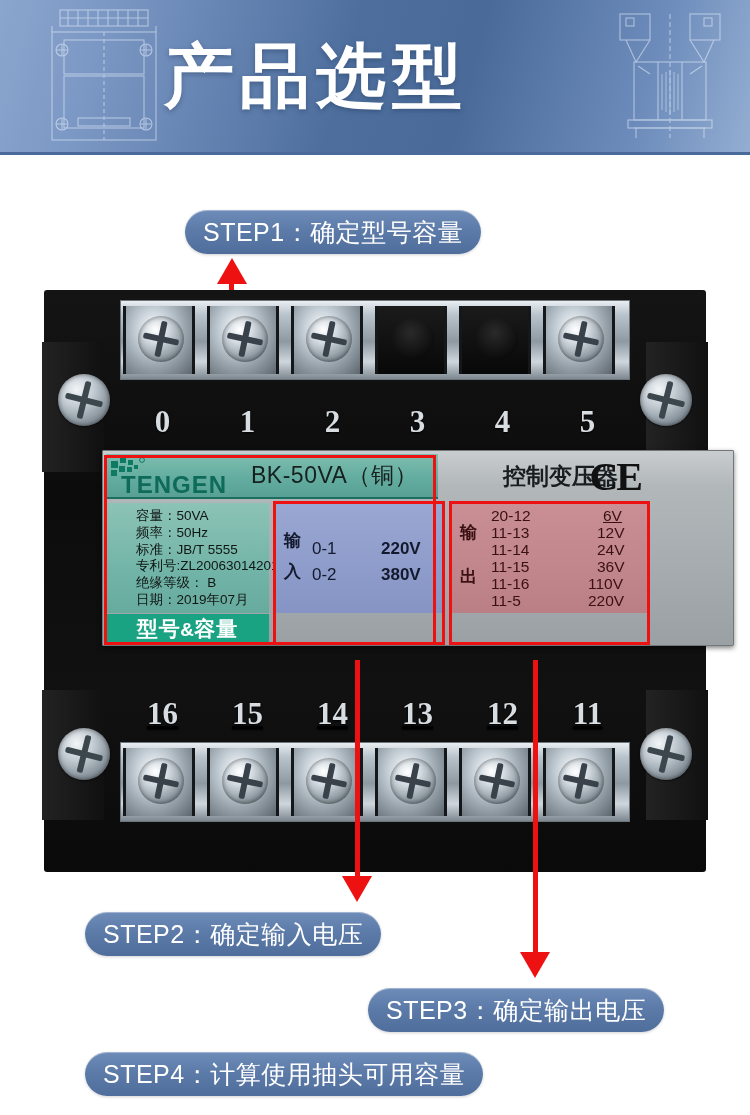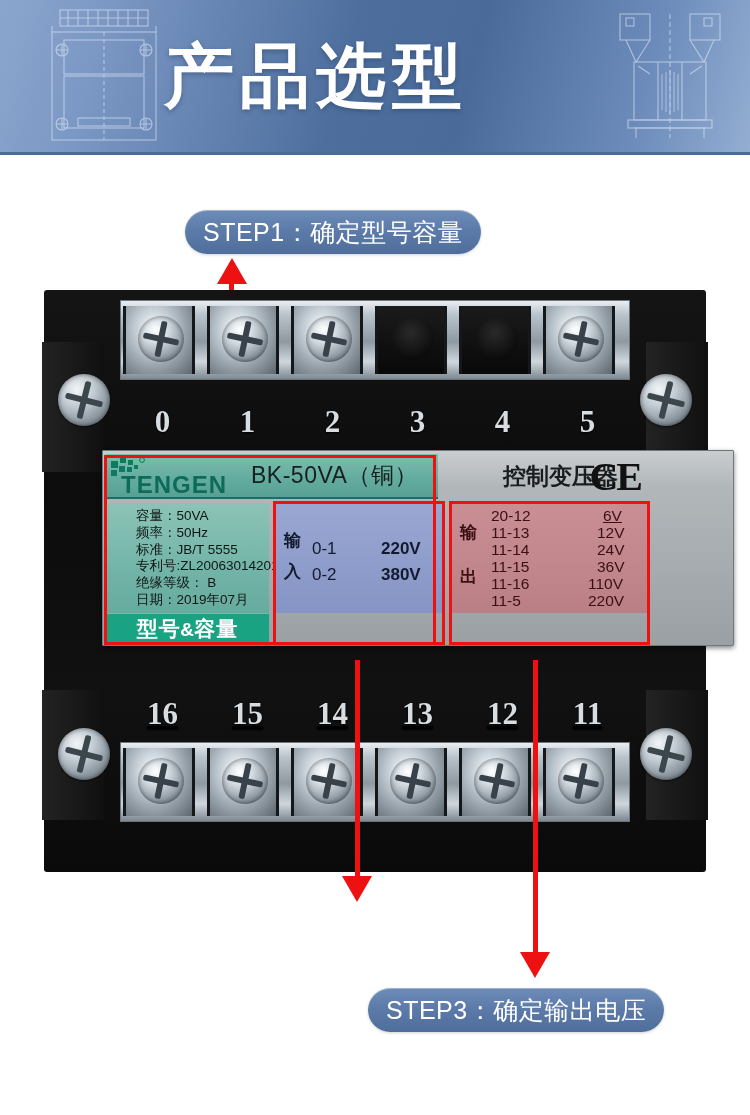--- a/index.html
+++ b/index.html
@@ -421,19 +421,21 @@
           <div class="sc"></div>
         </div>
       <div class="term-cell" style="left:422px;">
           <div class="sc"></div>
         </div>
     </div>
   </div>
 
   <div class="ann ann-v" style="left:355px; top:660px; height:218px;"></div>
   <div class="arrow-down" style="left:342px; top:876px;"></div>
+  <div class="pill" id="pill2">STEP2：确定输入电压</div>
 
   <div class="ann ann-v" style="left:533px; top:660px; height:294px;"></div>
   <div class="arrow-down" style="left:520px; top:952px;"></div>
   <div class="pill" id="pill3">STEP3：确定输出电压</div>
 
+  <div class="pill" id="pill4">STEP4：计算使用抽头可用容量</div>
 
 </div>
 
 </body></html>

